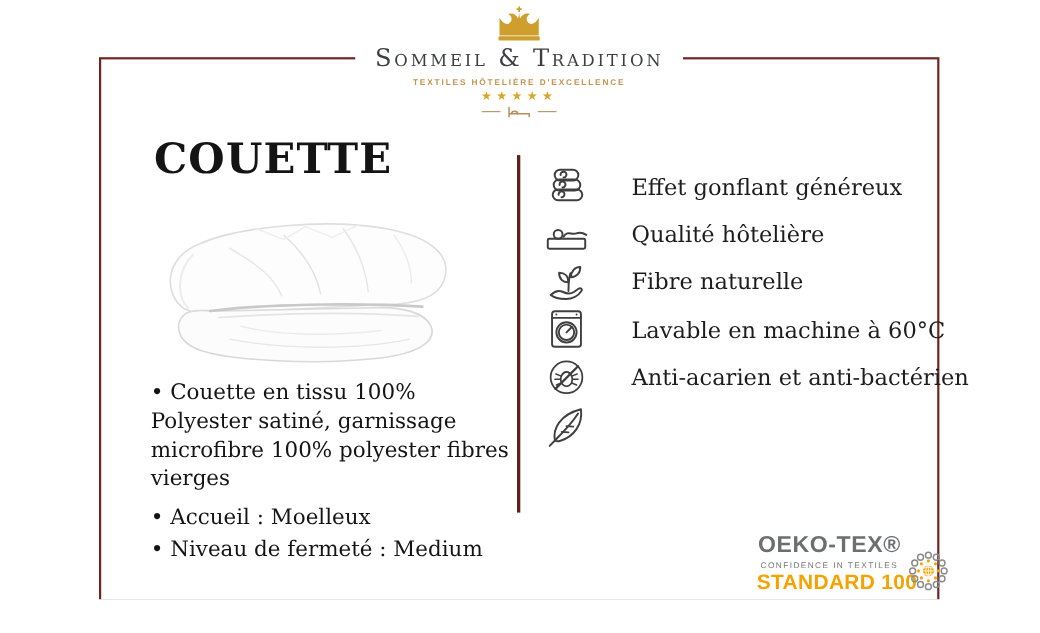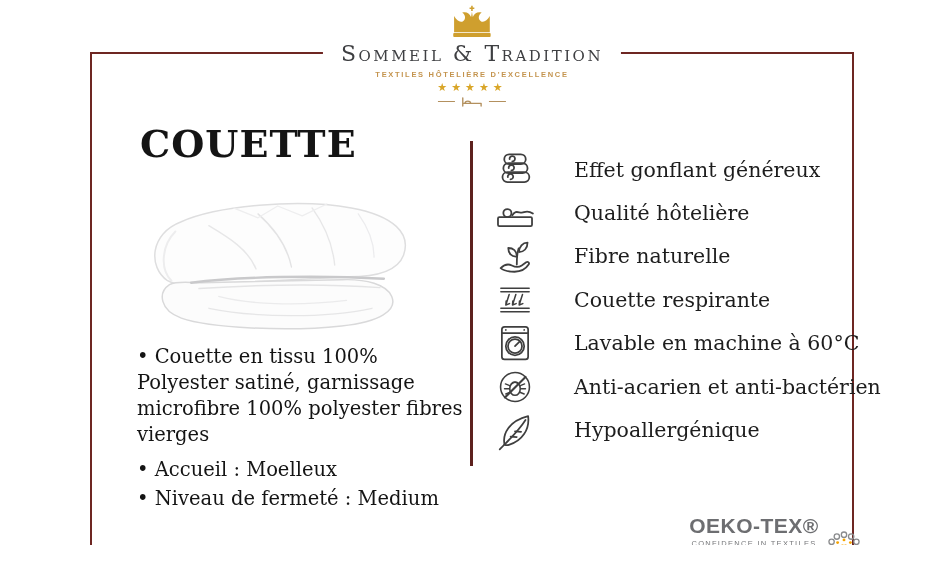--- a/index.html
+++ b/index.html
@@ -39,21 +39,21 @@
              background:#5d211e; z-index:2; }
 
   
   .features { position:absolute; left:491px; top:148px; z-index:2; }
   .feature-row { display:flex; align-items:center; height:43.4px; gap:36px; }
   .feature-icon { width:47px; height:43px; flex:none; display:flex; align-items:center; justify-content:center; }
   .feature-icon svg { stroke:#3f3f3f; fill:none; stroke-width:2; stroke-linecap:round; stroke-linejoin:round; }
   .feature-label { font-size:20.5px; color:#1d1d1d; white-space:nowrap; }
 
   
-  .oeko { position:absolute; left:688px; top:484px; display:flex; align-items:flex-end; gap:3px; z-index:2;margin-top:30px; }
+  .oeko { position:absolute; left:688px; top:484px; display:flex; align-items:flex-end; gap:3px; z-index:2; }
   .oeko-text { width:132px; text-align:center; font-family:"Liberation Sans", sans-serif; }
   .oeko-brand { font-size:21px; font-weight:bold; color:#6d6e71; letter-spacing:0.5px; white-space:nowrap; }
   .oeko-sub { font-size:7.5px; color:#77787b; letter-spacing:1.3px; margin-top:1px; white-space:nowrap; }
   .oeko-standard { font-size:19px; font-weight:bold; color:#f5a300; letter-spacing:0.3px; margin-top:1px; white-space:nowrap; }
   .oeko-emblem { width:42px; height:42px; margin-bottom:1px; }
 </style>
 </head>
 <body>
 
 <div class="canvas">
@@ -146,31 +146,20 @@
         <svg width="44" height="43" viewBox="0 0 48 48">
           <path d="M26 33 C26 26 26 21 28 15"></path>
           <path d="M26 24 C20 24.5 16.5 20.5 16.5 14.5 C22 14.5 26 18 26 24 Z"></path>
           <path d="M28.5 19 C28.5 13 32.5 8.5 38 8.5 C38 15 34 19 28.5 19 Z"></path>
           <path d="M8 37 C12 33 16.5 32 20.5 34 C24.5 36 28.5 36 31.5 34 L36.5 30.5 C38.5 29.4 40.5 31 39.2 33 C36 38 29.5 41 23.5 41 C17 41 12 40.5 8 37 Z"></path>
         </svg>
       </span>
       <span class="feature-label">Fibre naturelle</span>
     </div>
 
-    <div class="feature-row">
-      <span class="feature-icon">
-        <svg width="44" height="40" viewBox="0 0 48 48">
-          <path d="M7 10 H41 M7 14 H41 M7 34 H41 M7 38 H41" stroke-width="1.8"></path>
-          <path d="M17 17.5 L13 30 M13 30 L13.4 25.2 M13 30 L17.4 28.3" stroke-width="1.8"></path>
-          <path d="M25 17.5 L21 30 M21 30 L21.4 25.2 M21 30 L25.4 28.3" stroke-width="1.8"></path>
-          <path d="M33 17.5 L29 30 M29 30 L29.4 25.2 M29 30 L33.4 28.3" stroke-width="1.8"></path>
-        </svg>
-      </span>
-      <span class="feature-label">Couette respirante</span>
-    </div>
 
     <div class="feature-row">
       <span class="feature-icon">
         <svg width="42" height="43" viewBox="0 0 48 48">
           <rect x="9" y="5" width="30" height="37" rx="3"></rect>
           <path d="M9 12 H39"></path>
           <circle cx="13.5" cy="8.5" r="1" fill="#3f3f3f" stroke="none"></circle>
           <circle cx="34.5" cy="8.5" r="1" fill="#3f3f3f" stroke="none"></circle>
           <circle cx="24" cy="27" r="10.5"></circle>
           <circle cx="24" cy="27" r="8"></circle>
@@ -195,21 +184,20 @@
 
     <div class="feature-row">
       <span class="feature-icon">
         <svg width="42" height="43" viewBox="0 0 48 48">
           <path d="M12 40 C9.5 28 17 13 39 7.5 C41 23 32 36 17 40.5 C15.2 41 13.3 40.8 12 40 Z"></path>
           <path d="M12 40 C20 32 29 23 36 12"></path>
           <path d="M12 40 L6.5 45.5"></path>
           <path d="M19 31 L26 31.5 M24 25 L31 25.5"></path>
         </svg>
       </span>
-      <span class="feature-label">Hypoallergénique</span>
     </div>
 
   </div>
 
   <div class="oeko">
     <div class="oeko-text">
       <div class="oeko-brand">OEKO-TEX®</div>
       <div class="oeko-sub">CONFIDENCE IN TEXTILES</div>
       <div class="oeko-standard">STANDARD 100</div>
     </div>

